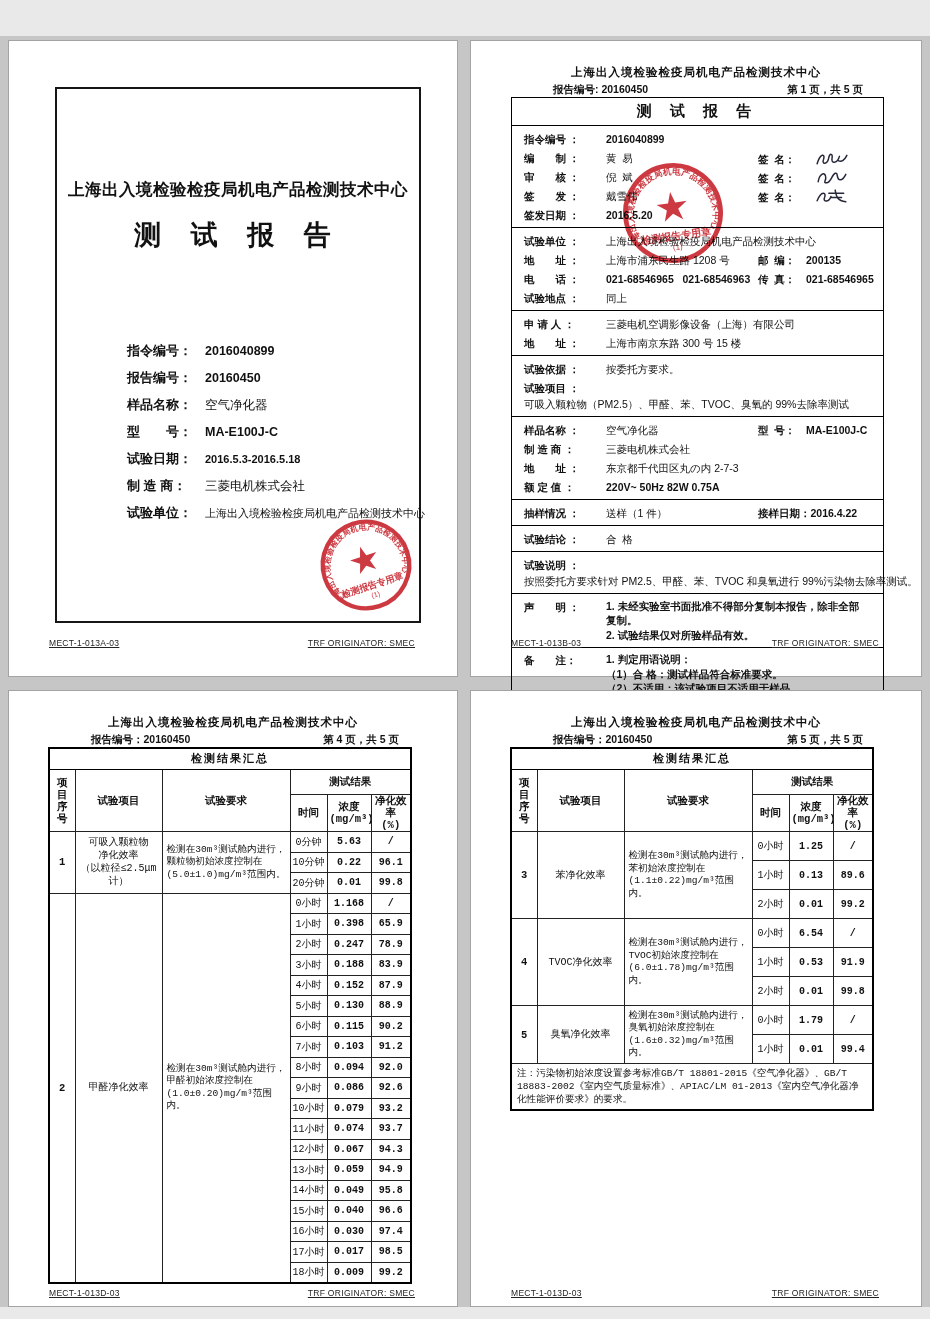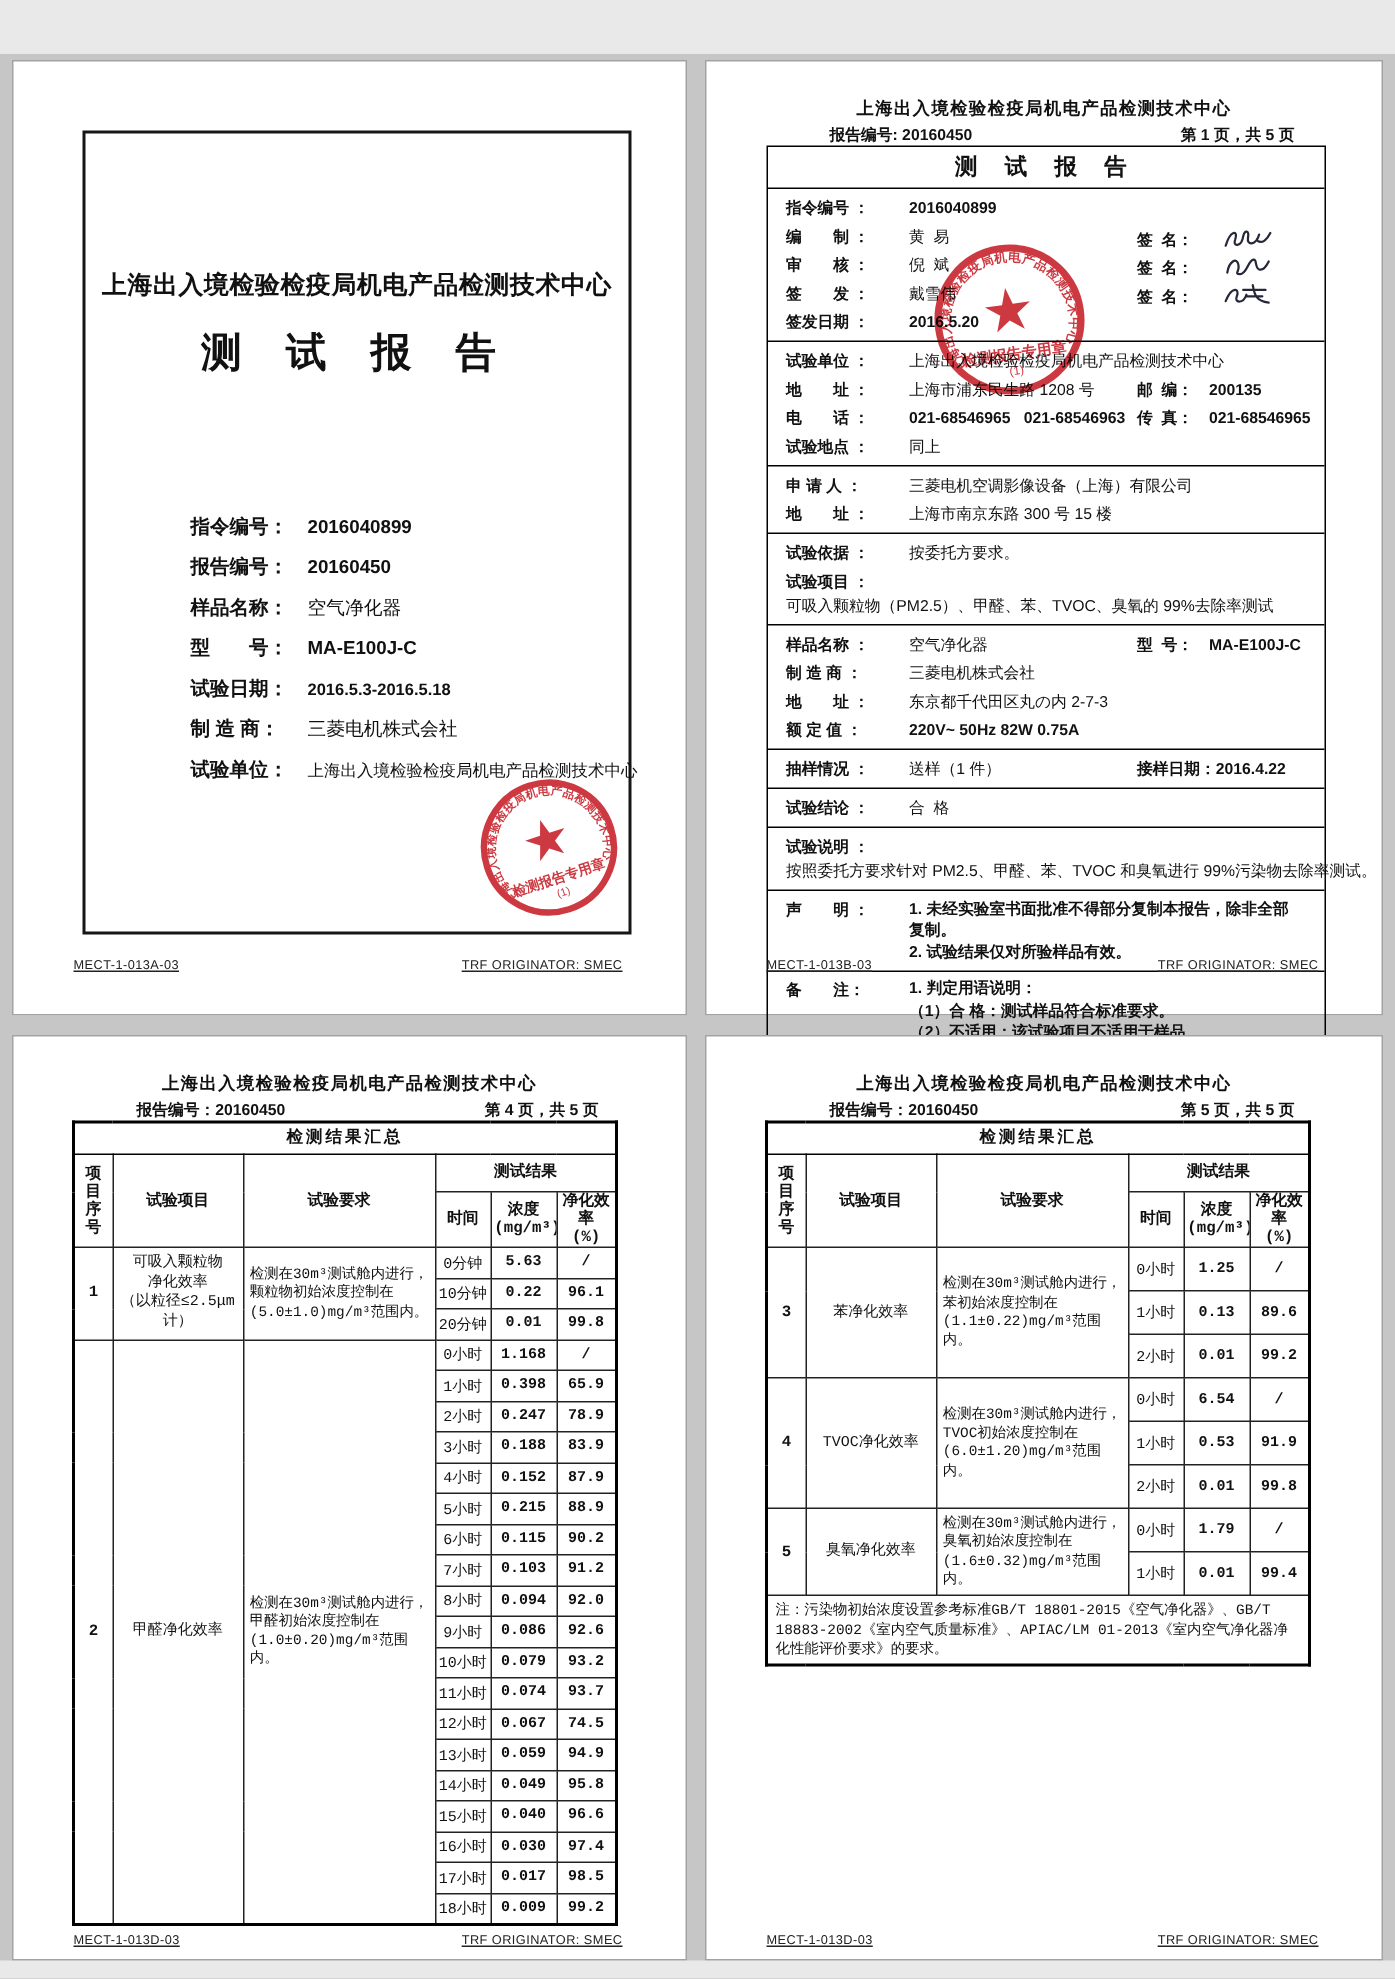--- a/index.html
+++ b/index.html
@@ -250,21 +250,21 @@
           <td class="c-num">0.188</td>
           <td class="c-num">83.9</td>
         </tr>
         <tr>
           <td class="c-time">4小时</td>
           <td class="c-num">0.152</td>
           <td class="c-num">87.9</td>
         </tr>
         <tr>
           <td class="c-time">5小时</td>
-          <td class="c-num">0.215</td>
+          <td class="c-num">0.130</td>
           <td class="c-num">88.9</td>
         </tr>
         <tr>
           <td class="c-time">6小时</td>
           <td class="c-num">0.115</td>
           <td class="c-num">90.2</td>
         </tr>
         <tr>
           <td class="c-time">7小时</td>
           <td class="c-num">0.103</td>
@@ -286,21 +286,21 @@
           <td class="c-num">93.2</td>
         </tr>
         <tr>
           <td class="c-time">11小时</td>
           <td class="c-num">0.074</td>
           <td class="c-num">93.7</td>
         </tr>
         <tr>
           <td class="c-time">12小时</td>
           <td class="c-num">0.067</td>
-          <td class="c-num">74.5</td>
+          <td class="c-num">94.3</td>
         </tr>
         <tr>
           <td class="c-time">13小时</td>
           <td class="c-num">0.059</td>
           <td class="c-num">94.9</td>
         </tr>
         <tr>
           <td class="c-time">14小时</td>
           <td class="c-num">0.049</td>
           <td class="c-num">95.8</td>
@@ -379,21 +379,21 @@
           <td class="c-num">89.6</td>
         </tr>
         <tr>
           <td class="c-time">2小时</td>
           <td class="c-num">0.01</td>
           <td class="c-num">99.2</td>
         </tr>
         <tr class="group-start">
           <td class="c-no" rowspan="3">4</td>
           <td class="c-name" rowspan="3">TVOC净化效率</td>
-          <td class="c-req" rowspan="3">检测在30m³测试舱内进行，TVOC初始浓度控制在(6.0±1.20)mg/m³范围内。</td>
+          <td class="c-req" rowspan="3">检测在30m³测试舱内进行，TVOC初始浓度控制在(6.0±1.78)mg/m³范围内。</td>
           <td class="c-time">0小时</td>
           <td class="c-num">6.54</td>
           <td class="c-num">/</td>
         </tr>
         <tr>
           <td class="c-time">1小时</td>
           <td class="c-num">0.53</td>
           <td class="c-num">91.9</td>
         </tr>
         <tr>

